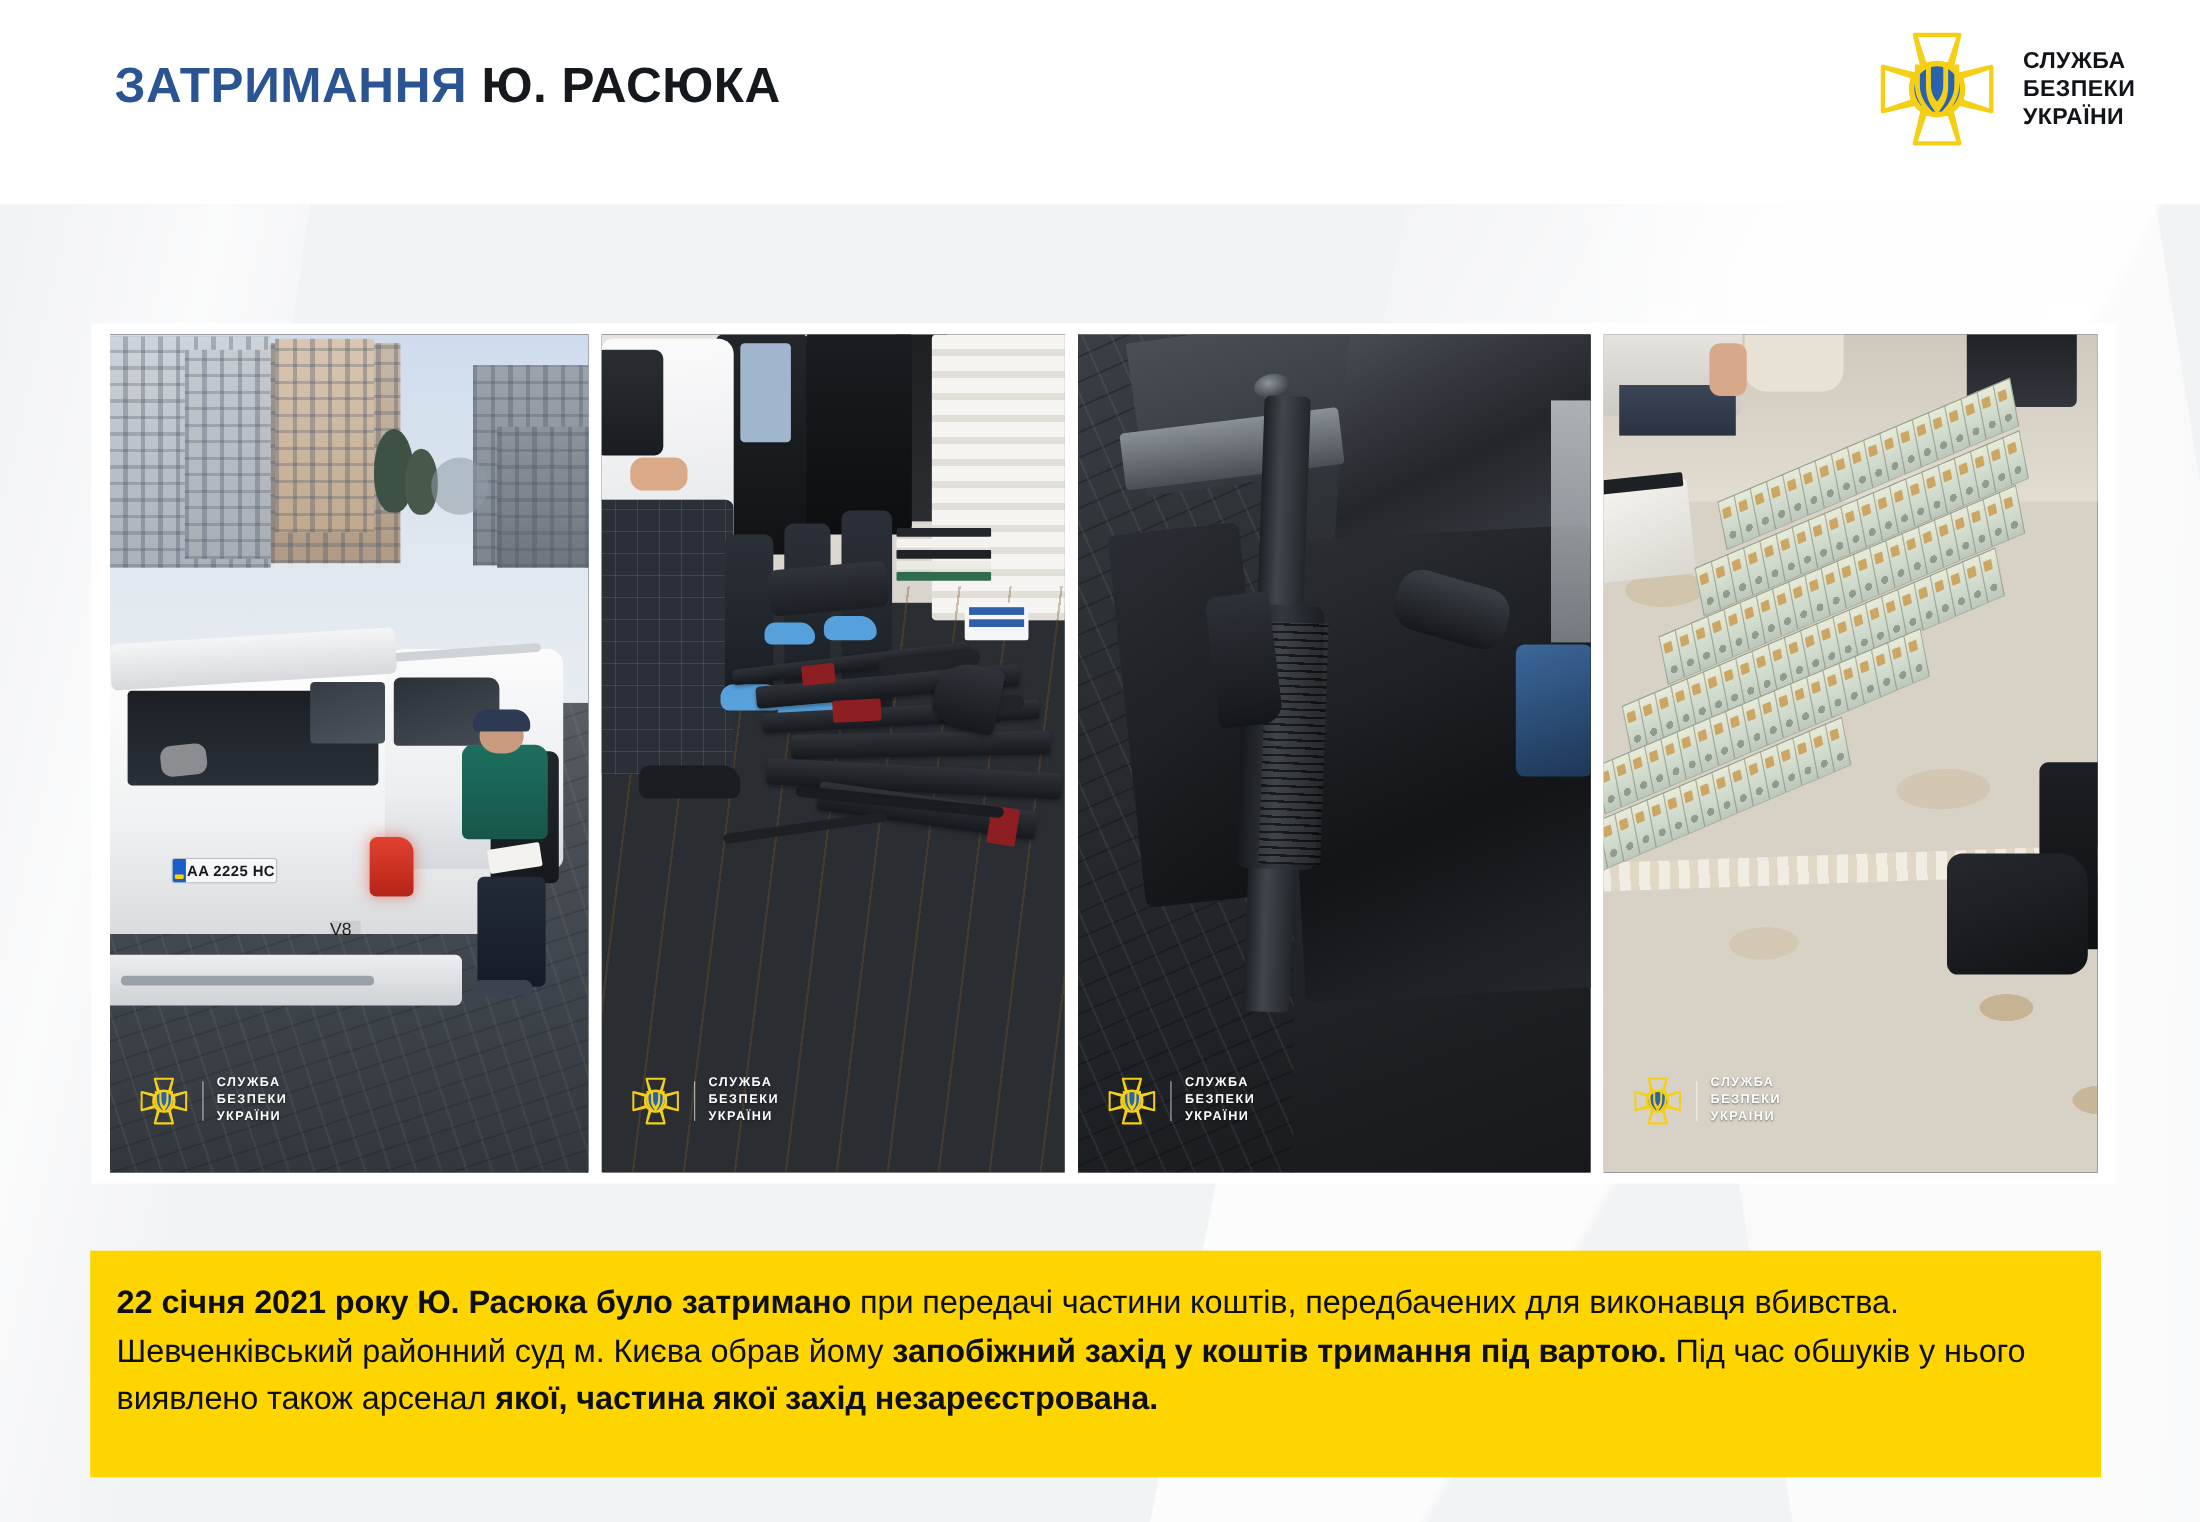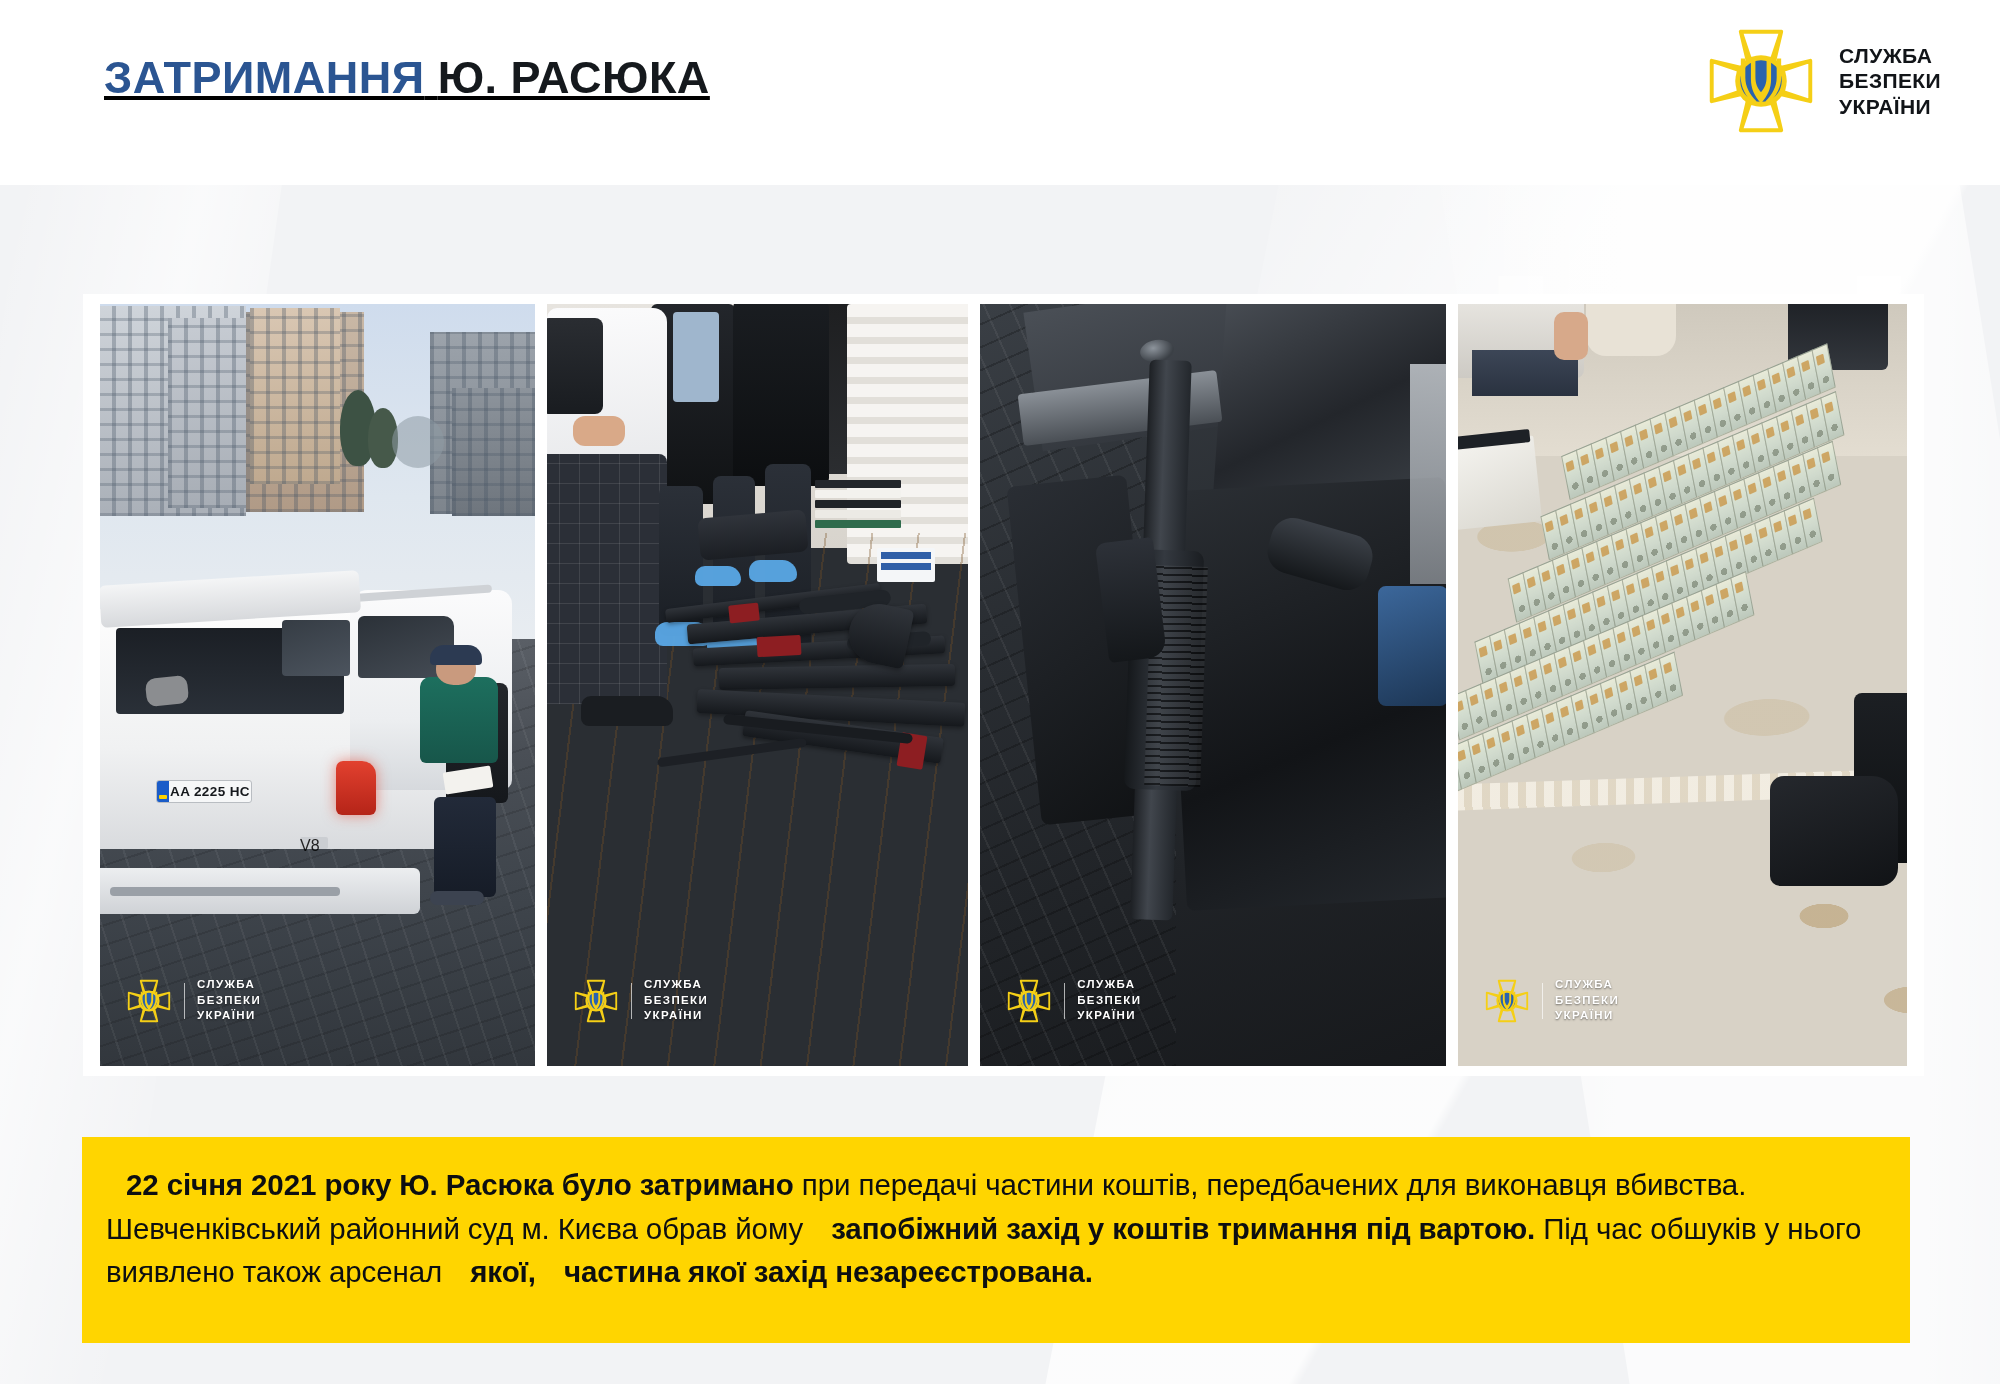--- a/index.html
+++ b/index.html
@@ -52,21 +52,20 @@
   
   .header{
     position:absolute; left:0; top:0; width:2000px; height:185px;
     background:#ffffff;
     z-index:5;
   }
   .page-title{
     position:absolute; left:104px; top:52px;
     font-size:45px; font-weight:bold; letter-spacing:.5px;
     white-space:nowrap;
-    text-decoration:underline;
   }
   .t-blue{ color:#2b5592; }
   .t-dark{ color:#15191d; }
 
   
   .sbu-logo{
     position:absolute; left:1705px; top:22px;
     width:270px; height:118px;
     display:flex; align-items:center; gap:22px;
     z-index:6;
@@ -374,21 +373,21 @@
     width:1828px; height:206px;
     background:#ffd500;
     z-index:6;
     padding:26px 30px 0 24px;
   }
   .caption p{
     font-size:29.5px; line-height:1.48; color:#0d0f11;
     font-family:"Liberation Sans", sans-serif;
     letter-spacing:-.1px;
   }
-  .caption b{ font-weight:bold;margin-left:20px; }
+  .caption b{ font-weight:bold; }
 </style>
 </head>
 <body>
 
 <div class="slide">
 
   <div class="body-band"></div>
 
   <div class="wm wm-left"></div>
   <div class="wm wm-diag-a"></div>

